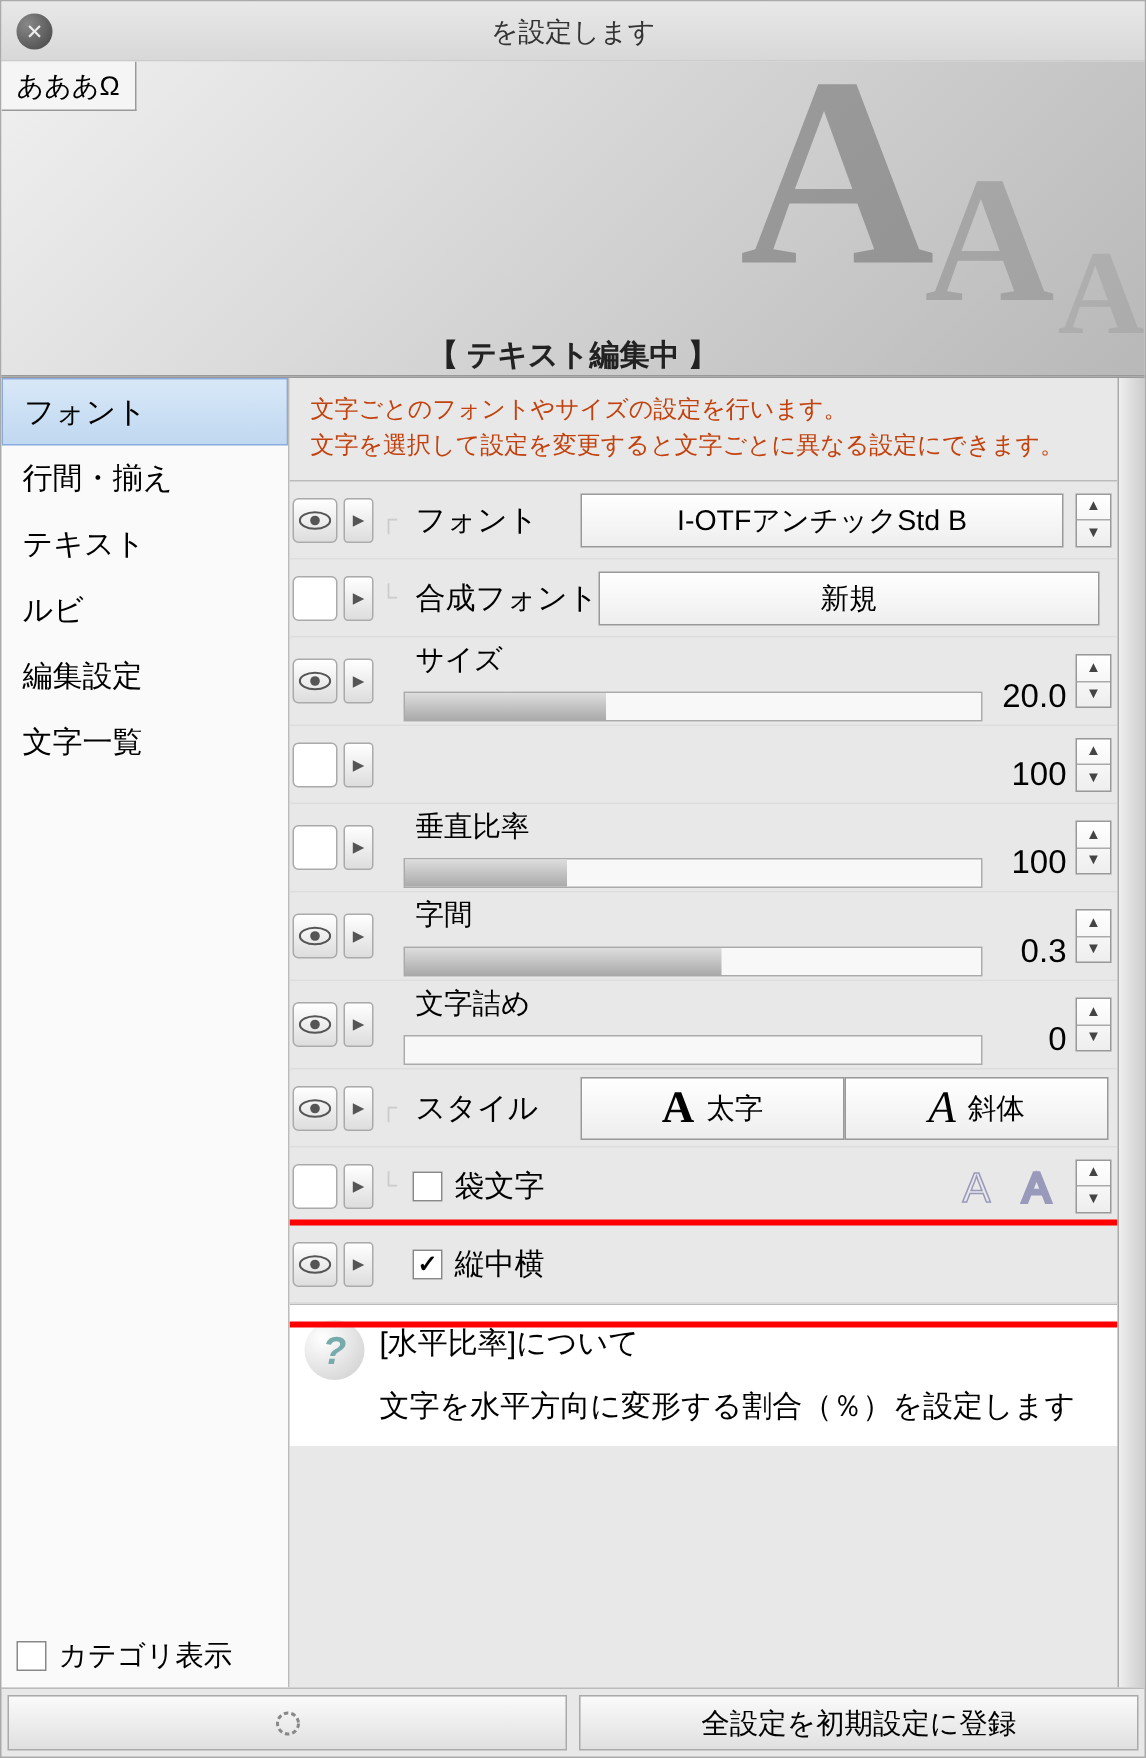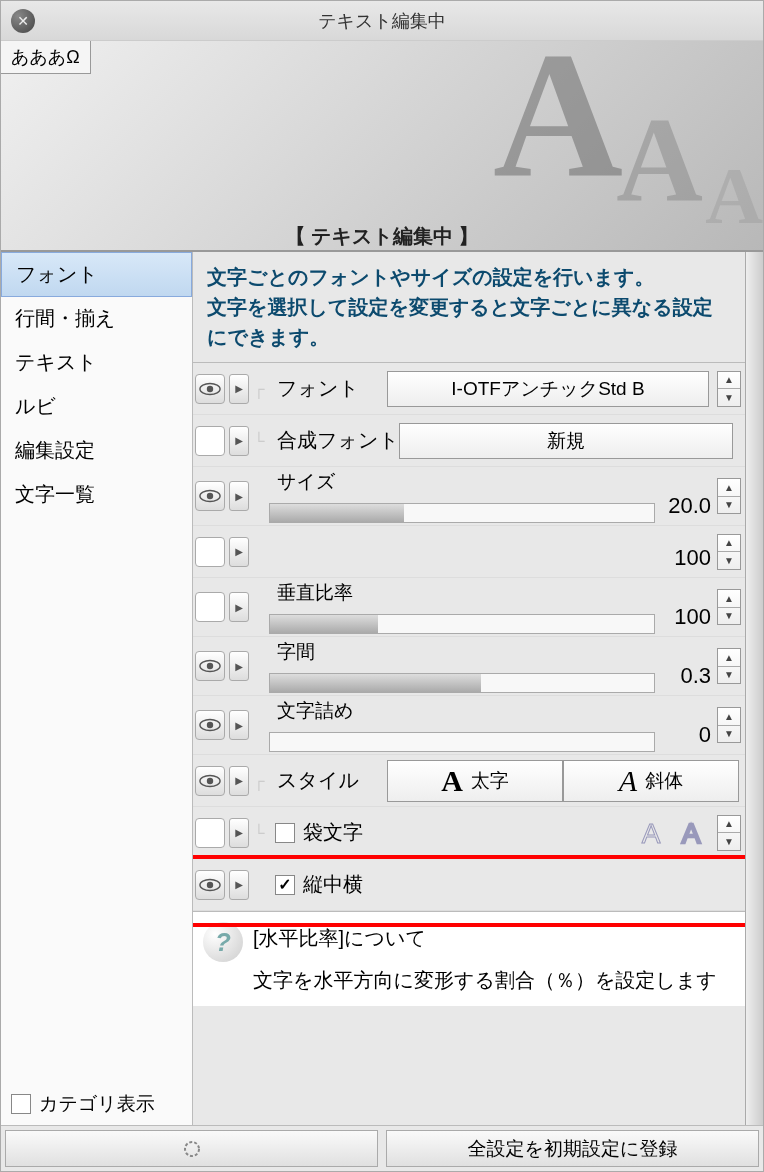--- a/index.html
+++ b/index.html
@@ -16,21 +16,21 @@
 .A2 { font-size: 120px; right: 60px; top: 50px; color: rgba(120,120,120,0.4); }
 .A3 { font-size: 80px; right: 0px; top: 110px; color: rgba(140,140,140,0.3); }
 .main { flex: 1; display: flex; border-top: 1px solid #999; overflow: hidden; }
 .sidebar { width: 192px; background: #fafafa; border-right: 1px solid #bbb; display: flex; flex-direction: column; }
 .sidebar-list { flex: 1; }
 .sidebar-item { padding: 8px 14px; font-size: 20px; cursor: pointer; border-bottom: 1px solid transparent; }
 .sidebar-item.active { background: linear-gradient(#d8e8f8, #c0d8f0); border: 1px solid #88aadd; }
 .category-check { padding: 8px 10px; display: flex; align-items: center; gap: 8px; font-size: 19px; }
 .checkbox { width: 20px; height: 20px; border: 1px solid #888; background: #fff; display: inline-flex; align-items: center; justify-content: center; }
 .content { flex: 1; display: flex; flex-direction: column; overflow: hidden; position: relative; }
-.desc { padding: 10px 14px; font-size: 20px; color: #0c4a6e; line-height: 1.5; font-weight: bold; }
+.desc { padding: 10px 14px; font-size: 16px; color: #c2410c; line-height: 1.5; }
 .settings { flex: 1; overflow: hidden; border-top: 1px solid #bbb; position: relative; }
 .row { display: flex; align-items: center; border-bottom: 1px solid #ddd; min-height: 52px; padding: 2px 6px 2px 0; position: relative; }
 .eye-btn { width: 30px; height: 30px; border: 1px solid #aaa; background: linear-gradient(#fff,#ddd); border-radius: 4px; display: flex; align-items: center; justify-content: center; margin-left: 2px; cursor: pointer; }
 .eye-svg { width: 22px; height: 14px; }
 .tri-btn { width: 20px; height: 30px; border: 1px solid #aaa; background: linear-gradient(#fff,#ddd); border-radius: 3px; display: flex; align-items: center; justify-content: center; margin-left: 4px; cursor: pointer; font-size: 10px; color: #555; }
 .tree-line { width: 20px; display: flex; justify-content: center; color: #ccc; }
 .row-label { font-size: 20px; margin-left: 8px; min-width: 110px; }
 .row-label.small { min-width: 90px; }
 .dropdown { flex: 1; height: 36px; border: 1px solid #999; background: linear-gradient(#fff,#eee); display: flex; align-items: center; justify-content: center; font-size: 19px; position: relative; margin-right: 30px; cursor: pointer; }
 .spinner { width: 24px; height: 36px; border: 1px solid #999; background: linear-gradient(#fff,#eee); display: flex; flex-direction: column; position: absolute; right: 4px; }
@@ -53,21 +53,21 @@
 .scrollbar { width: 18px; background: linear-gradient(90deg,#eee,#ccc); border-left:1px solid #aaa; }
 .checkbox .check { font-size: 16px; color: #000; font-weight: bold; }
 .outline-A { width:36px; height:32px; }
 </style>
 </head>
 <body>
 
 <div class="window">
   <div class="titlebar">
     <div class="close-btn">✕</div>
-    <div class="title">テキスト編集中</div>
+    <div class="title">を設定します</div>
   </div>
 
   <div class="preview-area">
     <div class="preview-tab">あああΩ</div>
     <div class="big-A A1">A</div>
     <div class="big-A A2">A</div>
     <div class="big-A A3">A</div>
     <div class="preview-text">【 テキスト編集中 】</div>
   </div>
 

